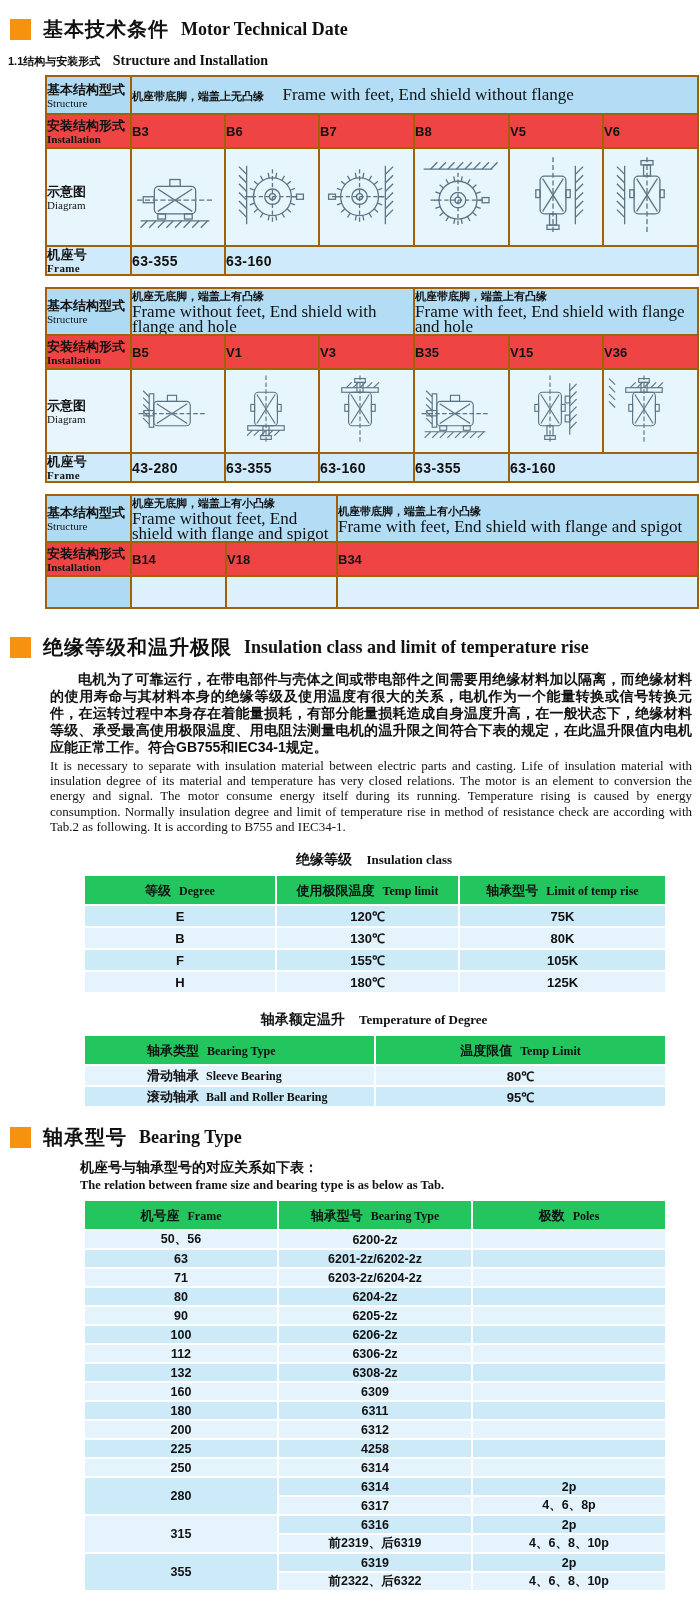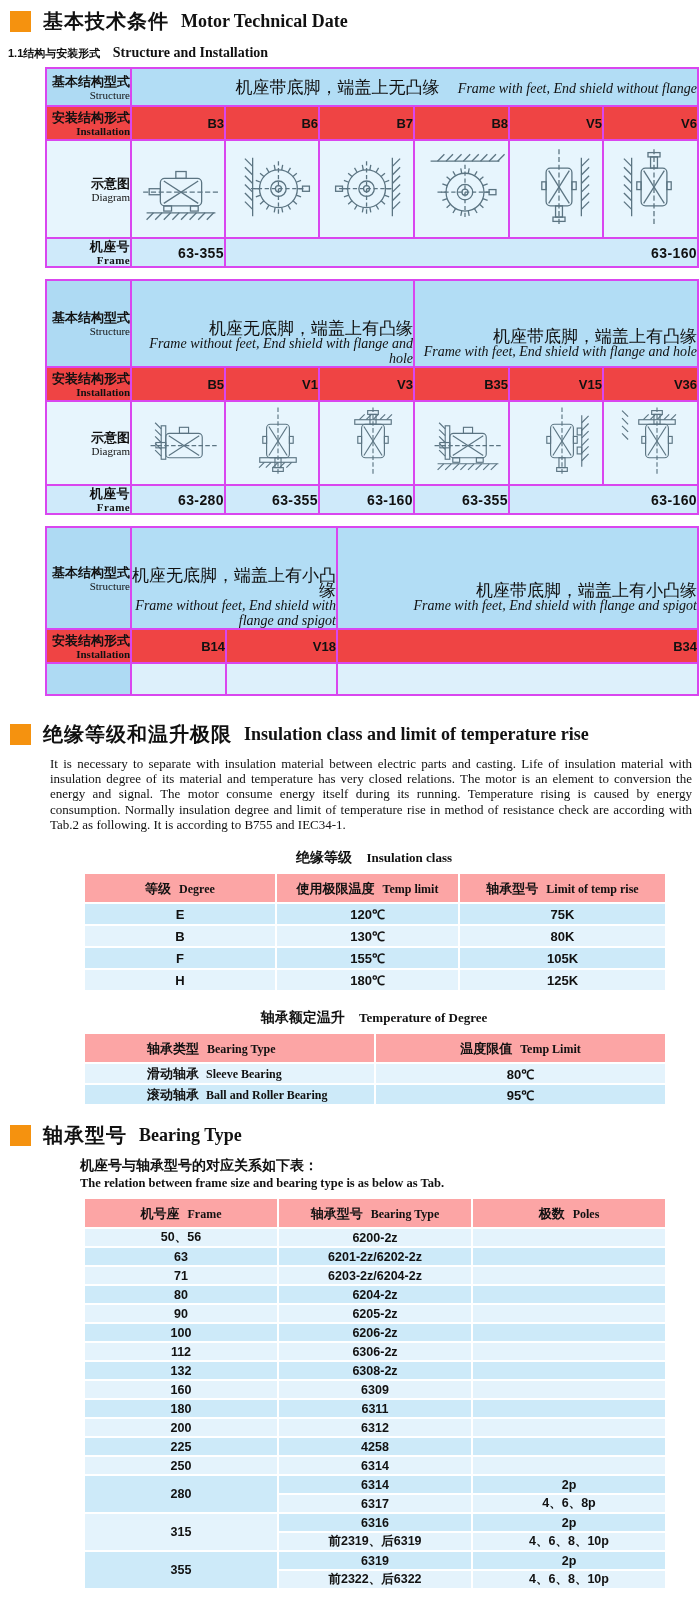--- a/index.html
+++ b/index.html
@@ -1,34 +1,34 @@
 <!DOCTYPE html>
 <html><head>
 <meta charset="utf-8">
 <style>
   html,body{margin:0;padding:0;background:#ffffff;}
   .page{width:700px;min-height:1603px;background:#ffffff;position:relative;
         font-family:"Liberation Sans",sans-serif;color:#111;}
   
-  .sec-head{display:flex;align-items:center;gap:12px;margin:0 0 8px 10px;padding-top:8px;}
+  .sec-head{display:flex;align-items:center;gap:12px;margin:0 0 8px 10px;padding-top:16px;}
   .osq{width:21px;height:21px;background:#f5920f;flex:0 0 auto;}
   .sec-zh{font-size:20px;font-weight:bold;letter-spacing:1px;}
   .sec-en{font-size:18px;font-weight:bold;font-family:"Liberation Serif",serif;}
   .subhead{margin:2px 0 6px 8px;}
   .sub-zh{font-size:11px;font-weight:bold;}
   .sub-en{font-size:14px;font-weight:bold;font-family:"Liberation Serif",serif;margin-left:8px;}
   
   .stable{border-collapse:collapse;table-layout:fixed;width:652px;margin:0 0 11px 45px;}
-  .stable td{border:2px solid #d946ef;text-align:right;vertical-align:middle;padding:0;overflow:hidden;}
+  .stable td{border:2px solid #a16207;text-align:left;vertical-align:middle;padding:0;overflow:hidden;}
   .lbl{background:#aedaf3;}
   .lbl .zh{display:block;font-size:13px;font-weight:bold;line-height:15px;}
   .lbl .en{display:block;font-size:11px;font-family:"Liberation Serif",serif;line-height:12px;}
   .sth{background:#b2ddf5;}
-  .sth .zh{font-size:17px;font-weight:normal;margin-top:40px;}
-  .sth .en{font-size:14px;font-family:"Liberation Serif",serif;font-style:italic;}
+  .sth .zh{font-size:11px;font-weight:bold;}
+  .sth .en{font-size:17px;font-family:"Liberation Serif",serif;}
   .sth .eninl{margin-left:14px;}
   .sth .blk{display:block;line-height:15px;}
   .r-st td{height:36px;}
   .t2 .r-st td,.t3 .r-st td{height:40px;}
   .r-inst td{background:#ef4444;height:32px;font-size:13px;font-weight:bold;}
   .r-diag td{background:#e7f5fd;height:96px;}
   .t2 .r-diag td{height:82px;}
   .r-diag svg{width:86px;height:88px;}
   .t2 .r-diag svg{width:80px;height:76px;}
   .r-frame td{background:#cfeafa;height:27px;font-size:14px;font-weight:bold;letter-spacing:.4px;}
@@ -38,21 +38,21 @@
   .para-zh{width:642px;margin:10px 0 0 50px;font-size:14px;font-weight:bold;line-height:17px;
            text-indent:2em;text-align:justify;}
   .para-en{width:642px;margin:2px 0 0 50px;font-size:13px;line-height:15.2px;
            font-family:"Liberation Serif",serif;text-align:justify;}
   
   .tbl-title{width:582px;margin:16px 0 5px 83px;text-align:center;}
   .tt-zh{font-size:14px;font-weight:bold;}
   .tt-en{font-size:13px;font-weight:bold;font-family:"Liberation Serif",serif;margin-left:10px;}
   .dtable{border-collapse:collapse;table-layout:fixed;width:582px;margin-left:83px;}
   .dtable th,.dtable td{border:2px solid #fff;text-align:center;vertical-align:middle;padding:0;}
-  .dtable th{background:#fca5a5;height:28px;font-weight:normal;}
+  .dtable th{background:#22c55e;height:28px;font-weight:normal;}
   .dtable th .zh{font-size:13px;font-weight:bold;}
   .dtable th .en{font-size:12px;font-family:"Liberation Serif",serif;font-weight:bold;margin-left:8px;}
   .dtable td{height:20px;font-size:13px;font-weight:bold;}
   .btable td{height:19px;text-align:center;}
   .bearing td{height:17px;font-size:12.5px;}
   tr.alt-l td{background:#e4f3fc;}
   tr.alt-d td{background:#cdeaf9;}
   td.fc-l{background:#e4f3fc !important;}
   td.fc-d{background:#cdeaf9 !important;}
   .cl-left{text-align:left !important;padding-left:62px !important;}
@@ -457,21 +457,21 @@
                   <rect x="46" y="15" width="8" height="13"></rect>
                   <rect x="43" y="10" width="14" height="5"></rect>
                 </g>
               </svg></span></td>
     </tr>
     <tr class="r-frame">
       <td class="lbl">
         <span class="zh">机座号</span>
         <span class="en">Frame</span>
       </td>
-      <td>63-280</td>
+      <td>43-280</td>
       <td>63-355</td>
       <td>63-160</td>
       <td>63-355</td>
       <td colspan="2">63-160</td>
     </tr>
     </tbody>
   </table>
 
   <table class="stable t3">
     <colgroup>
@@ -511,20 +511,21 @@
       <td></td>
     </tr>
     </tbody>
   </table>
 
   <div class="sec-head s2-head">
     <span class="osq"></span>
     <span class="sec-zh">绝缘等级和温升极限</span>
     <span class="sec-en">Insulation class and limit of temperature rise</span>
   </div>
+  <div class="para-zh">电机为了可靠运行，在带电部件与壳体之间或带电部件之间需要用绝缘材料加以隔离，而绝缘材料的使用寿命与其材料本身的绝缘等级及使用温度有很大的关系，电机作为一个能量转换或信号转换元件，在运转过程中本身存在着能量损耗，有部分能量损耗造成自身温度升高，在一般状态下，绝缘材料等级、承受最高使用极限温度、用电阻法测量电机的温升限之间符合下表的规定，在此温升限值内电机应能正常工作。符合GB755和IEC34-1规定。</div>
   <div class="para-en">It is necessary to separate with insulation material between electric parts and casting. Life of insulation material with insulation degree of its material and temperature has very closed relations. The motor is an element to conversion the energy and signal. The motor consume energy itself during its running. Temperature rising is caused by energy consumption. Normally insulation degree and limit of temperature rise in method of resistance check are according with Tab.2 as following. It is according to B755 and IEC34-1.</div>
 
   <div class="tbl-title">
     <span class="tt-zh">绝缘等级</span>
     <span class="tt-en">Insulation class</span>
   </div>
   <table class="dtable">
     <colgroup>
         <col style="width:192px">
         <col style="width:183px">

